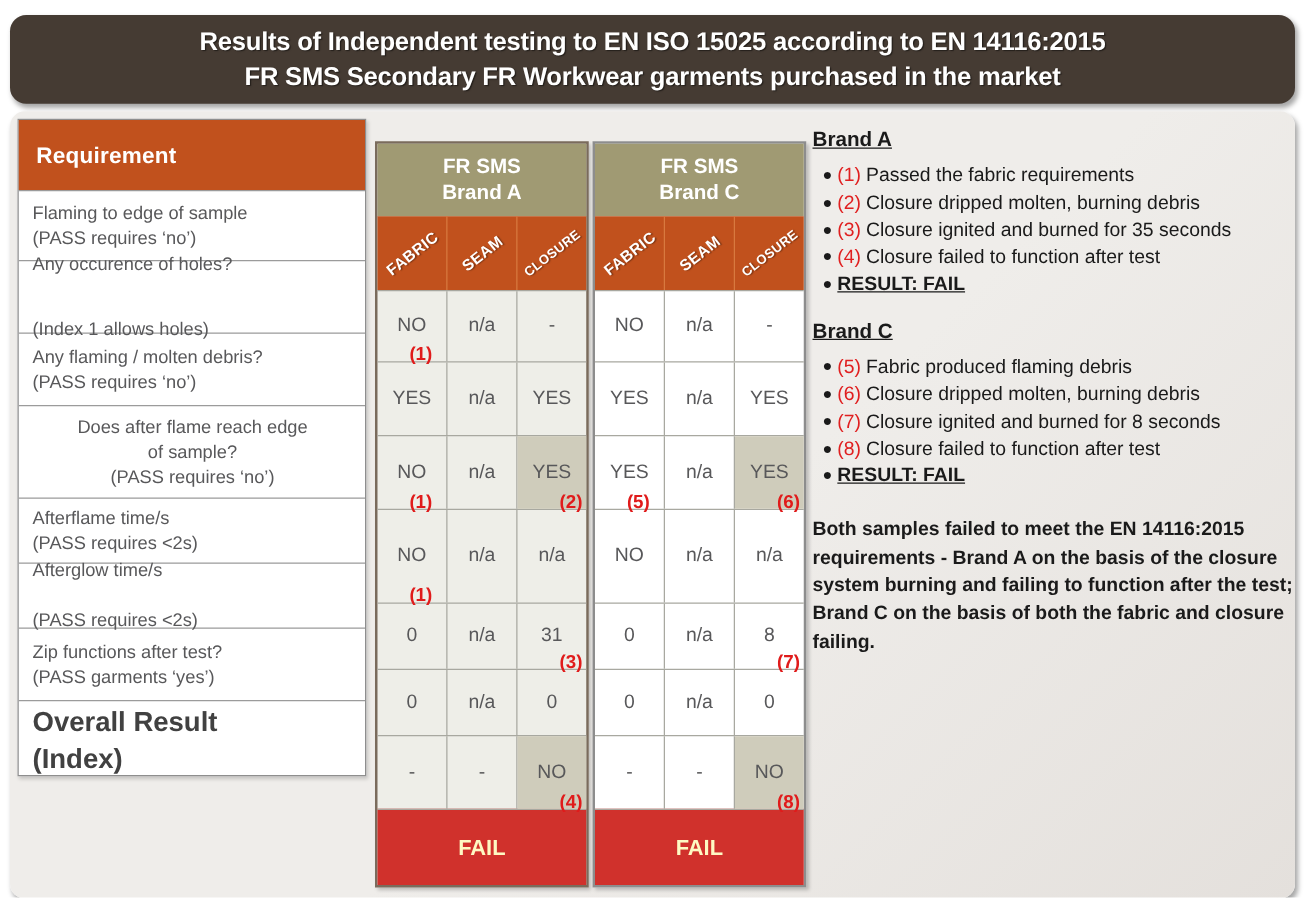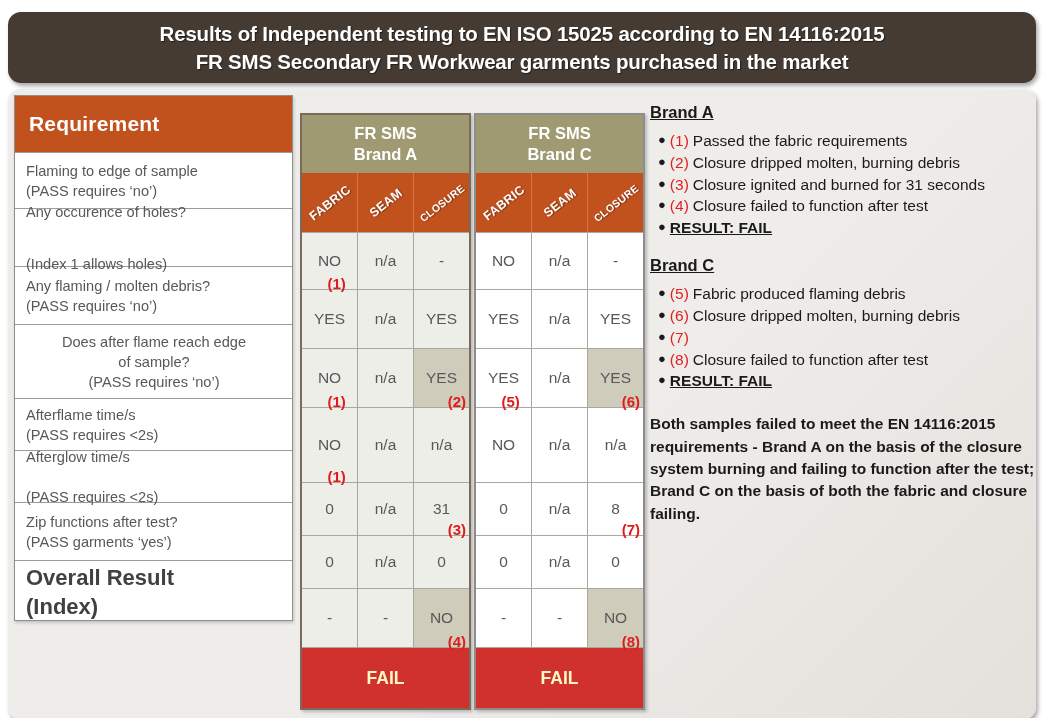--- a/index.html
+++ b/index.html
@@ -59,21 +59,21 @@
     width: 279px;
     border: 1px solid #8e8e8e;
     background: #ffffff;
     box-sizing: border-box;
     box-shadow: 1px 2px 3px rgba(0,0,0,0.18);
   }
   .req-head {
     background: #c1511d;
     color: #ffffff;
     font-weight: bold;
-    font-size: 21px;
+    font-size: 18px;
     height: 56px;
     display: flex; align-items: center;
     padding-left: 14px;
     box-sizing: border-box;
     letter-spacing: 0.2px;
   }
   .req-row {
     border-top: 1px solid #9b9b9b;
     padding: 10px 10px 7px 11px;
     box-sizing: border-box;
@@ -484,21 +484,21 @@
           <span class="note-text">Passed the fabric requirements</span>
         </div>
         <div class="note-item">
           <span class="note-bullet">●</span>
           <span class="note-num">(2)</span>
           <span class="note-text">Closure dripped molten, burning debris</span>
         </div>
         <div class="note-item">
           <span class="note-bullet">●</span>
           <span class="note-num">(3)</span>
-          <span class="note-text">Closure ignited and burned for 31 seconds</span>
+          <span class="note-text">Closure ignited and burned for 35 seconds</span>
         </div>
         <div class="note-item">
           <span class="note-bullet">●</span>
           <span class="note-num">(4)</span>
           <span class="note-text">Closure failed to function after test</span>
         </div>
         <div class="note-item result">
           <span class="note-bullet">●</span>
           <span class="note-text">RESULT: FAIL</span>
         </div>
@@ -511,20 +511,21 @@
           <span class="note-text">Fabric produced flaming debris</span>
         </div>
         <div class="note-item">
           <span class="note-bullet">●</span>
           <span class="note-num">(6)</span>
           <span class="note-text">Closure dripped molten, burning debris</span>
         </div>
         <div class="note-item">
           <span class="note-bullet">●</span>
           <span class="note-num">(7)</span>
+          <span class="note-text">Closure ignited and burned for 8 seconds</span>
         </div>
         <div class="note-item">
           <span class="note-bullet">●</span>
           <span class="note-num">(8)</span>
           <span class="note-text">Closure failed to function after test</span>
         </div>
         <div class="note-item result">
           <span class="note-bullet">●</span>
           <span class="note-text">RESULT: FAIL</span>
         </div>

